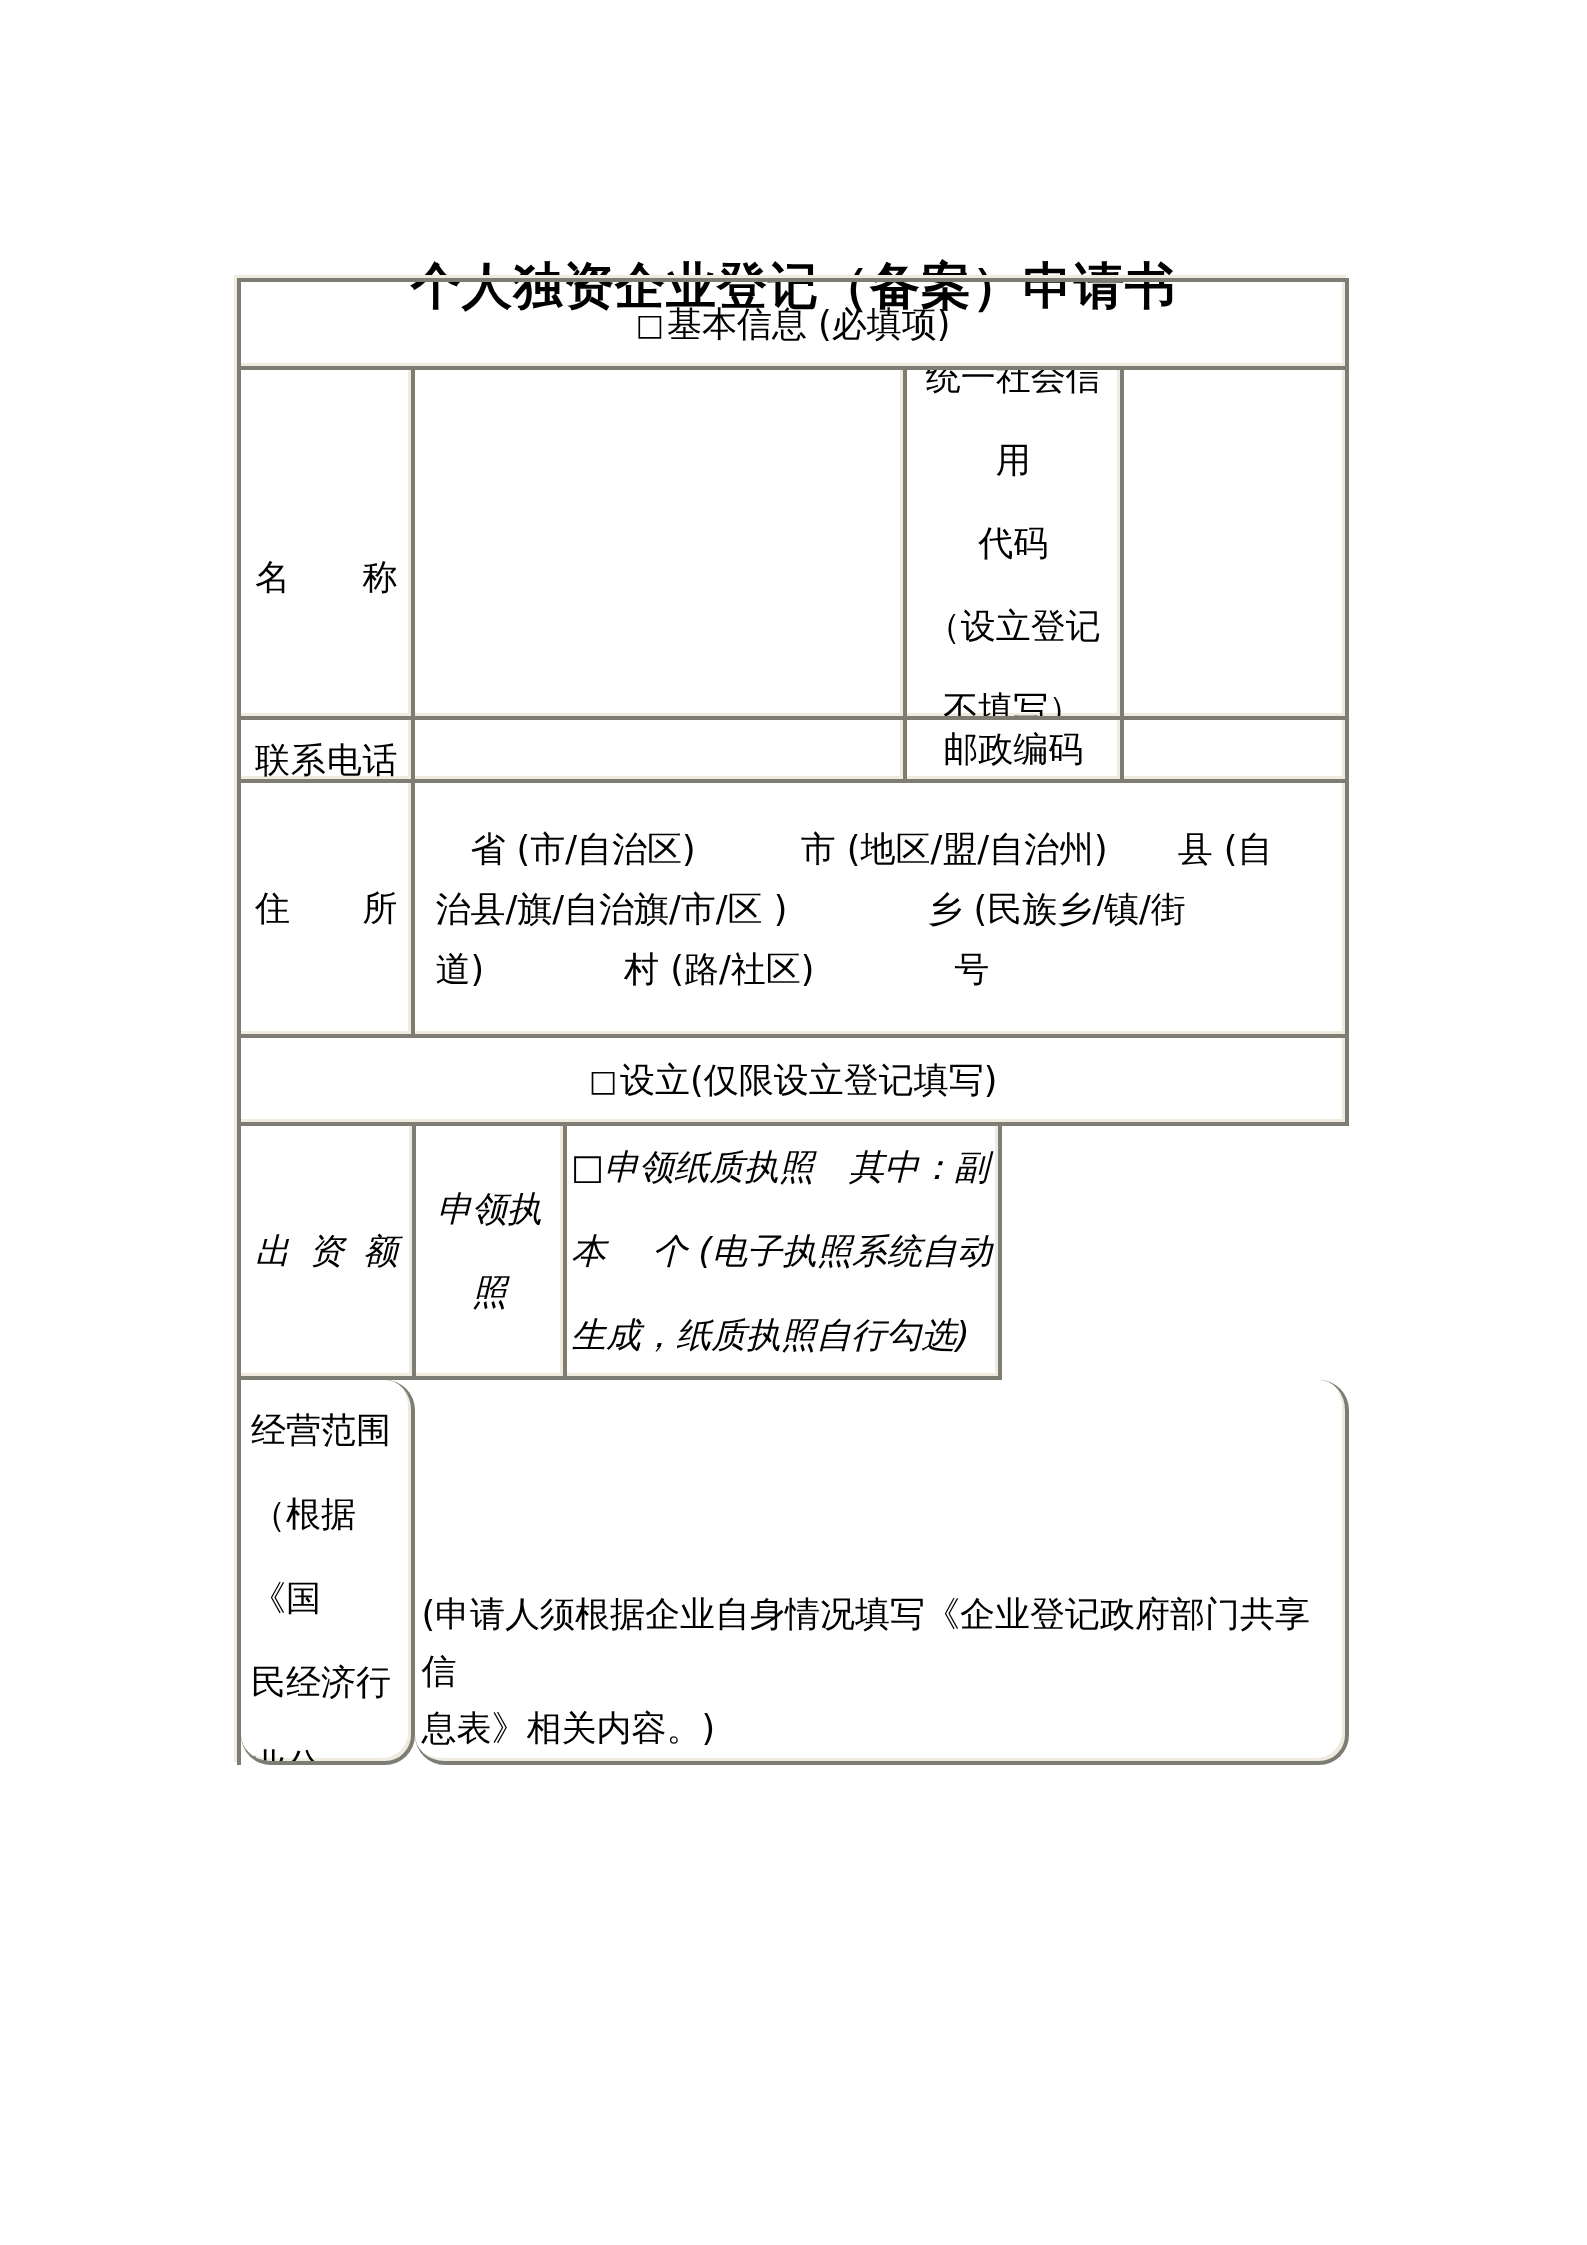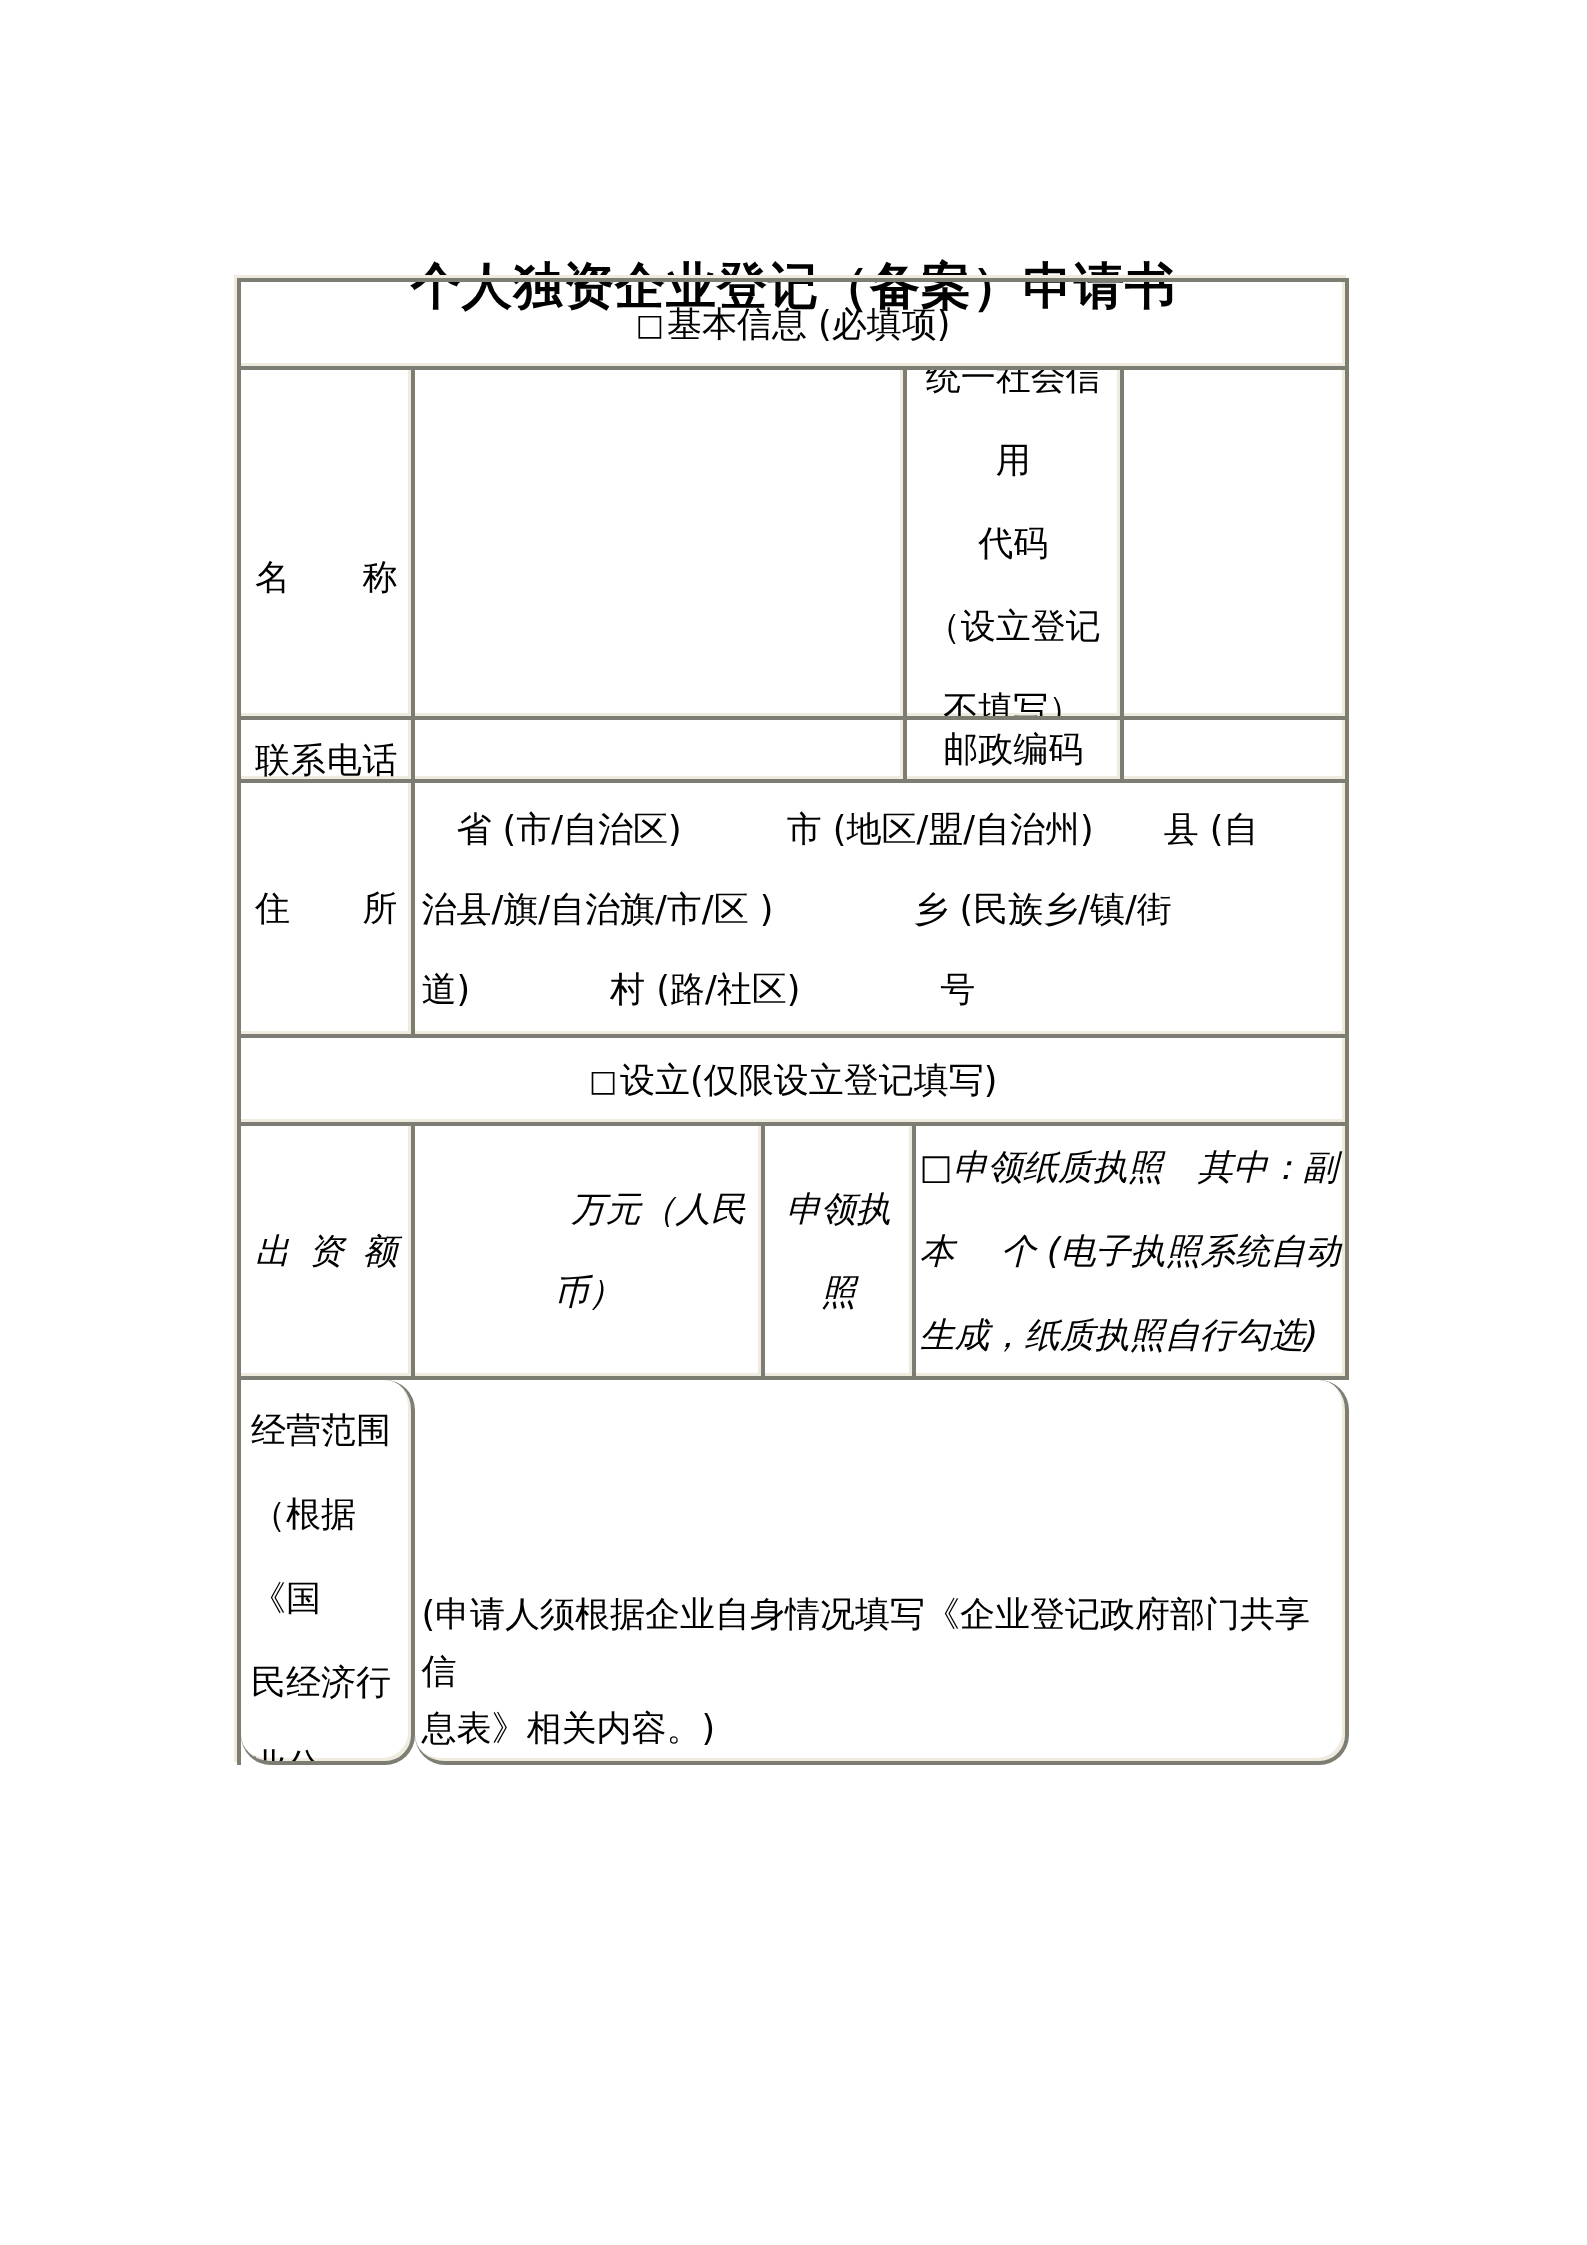--- a/index.html
+++ b/index.html
@@ -78,22 +78,22 @@
   .multi-center{
     display:flex;flex-direction:column;justify-content:center;align-items:center;
     text-align:center;
     white-space:pre-line;
     line-height:83px;
   }
   .multi-left-center{
     display:flex;flex-direction:column;justify-content:center;
     text-align:left;
     white-space:pre-line;
-    line-height:80px;
-    padding-left:6px;
+    line-height:60px;
+    padding-left:20px;
   }
   .multi-left-top{
     display:flex;flex-direction:column;justify-content:flex-start;
     text-align:left;
     white-space:pre-line;
     line-height:84px;
     padding:8px 0 0 10px;
   }
   .multi-left-bottom{
     display:flex;flex-direction:column;justify-content:flex-end;
@@ -147,22 +147,20 @@
 
     <div class="row r4">
       <div class="cell w-full header-cell">
         <span class="chk">□</span>
           <span>设立(仅限设立登记填写)</span>
       </div>
     </div>
 
     <div class="row r5">
       <div class="cell w-a label-justify lh-r5">出 资 额</div>
-      <div class="cell w-b2 multi-center">　　　　万元（人民
-币）</div>
       <div class="cell w-c2 multi-center">申领执
 照</div>
       <div class="cell w-d2 multi-left-center note-cell">□申领纸质执照　其中：副
 本　 个 (电子执照系统自动
 生成，纸质执照自行勾选)</div>
     </div>
 
     <div class="row r6">
       <div class="cell w-a multi-left-top">经营范围
 （根据《国

